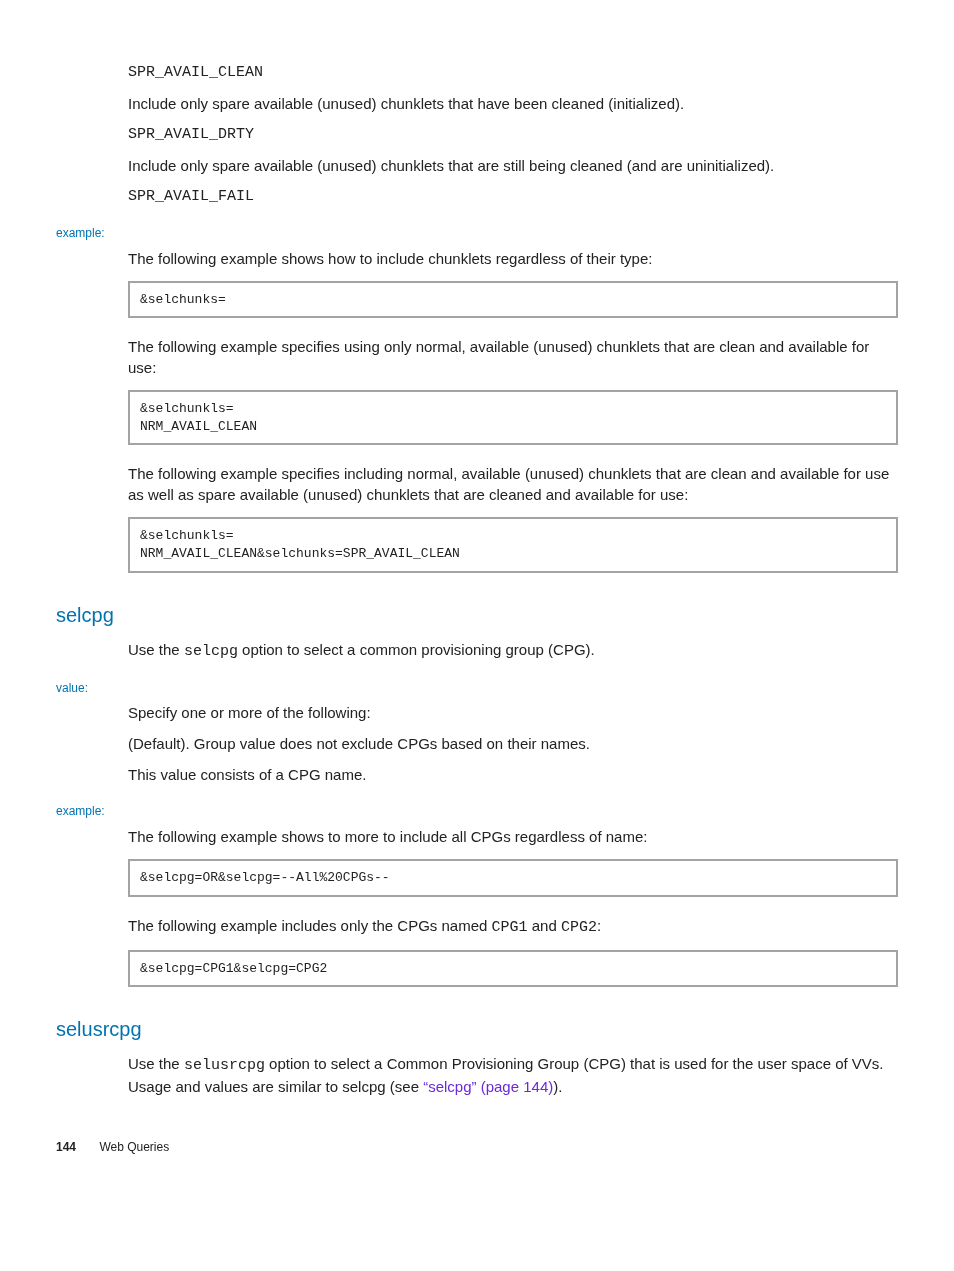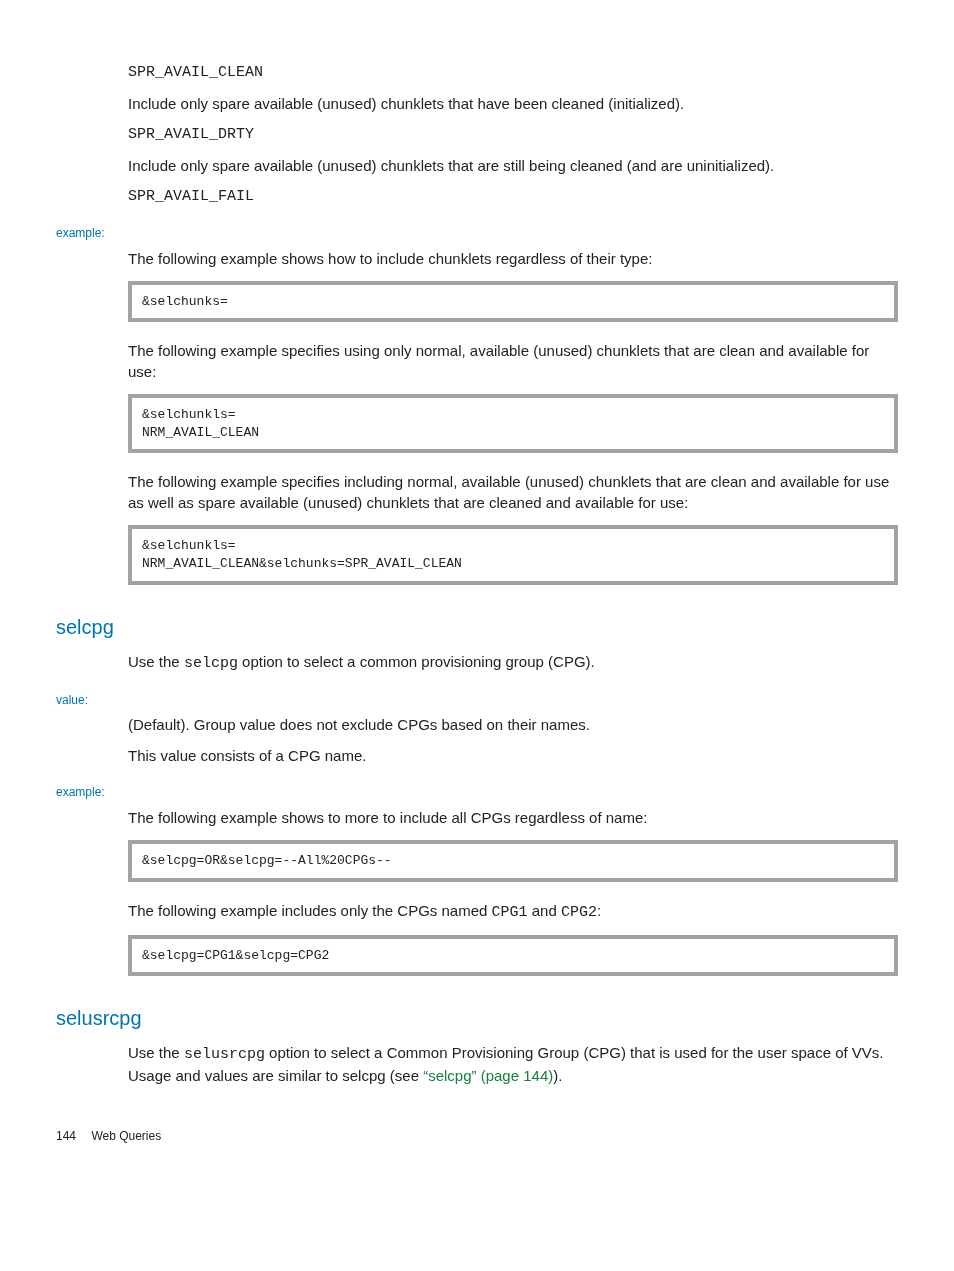--- a/index.html
+++ b/index.html
@@ -28,39 +28,40 @@
     font-weight: normal;
     margin: 18px 0 6px 0;
   }
   .section-title {
     color: #0073b1;
     font-size: 20px;
     font-weight: normal;
     margin: 28px 0 10px 0;
   }
   .codebox {
-    border: 4px solid #a3a3a3;
+    border: 2px solid #a3a3a3;
     padding: 8px 10px;
     margin: 12px 0 18px 72px;
     font-family: "Courier New", Courier, monospace;
     font-size: 13px;
     white-space: pre-wrap;
     line-height: 1.35;
   }
   .link {
-    color: #15803d;
+    color: #6d28d9;
     cursor: pointer;
   }
   .footer {
     margin-top: 42px;
     font-size: 12px;
     color: #222;
   }
   .footer .pnum {
-    margin-right: 12px;
+    margin-right: 20px;
+    font-weight: bold;
   }
 </style>
 </head>
 <body>
 
 <div class="indent">
   <p class="mono">SPR_AVAIL_CLEAN</p>
   <p>Include only spare available (unused) chunklets that have been cleaned (initialized).</p>
   <p class="mono">SPR_AVAIL_DRTY</p>
   <p>Include only spare available (unused) chunklets that are still being cleaned (and are uninitialized).</p>
@@ -88,20 +89,21 @@
 
 <div class="section-title">selcpg</div>
 <div class="indent">
   <p>
     <span>Use the </span><span class="mono">selcpg</span><span> option to select a common provisioning group (CPG).</span>
   </p>
 </div>
 
 <div class="heading-blue">value:</div>
 <div class="indent">
+  <p>Specify one or more of the following:</p>
   <p>(Default). Group value does not exclude CPGs based on their names.</p>
   <p>This value consists of a CPG name.</p>
 </div>
 
 <div class="heading-blue">example:</div>
 <div class="indent">
   <p>The following example shows to more to include all CPGs regardless of name:</p>
 </div>
 <div class="codebox">&amp;selcpg=OR&amp;selcpg=--All%20CPGs--</div>
 

